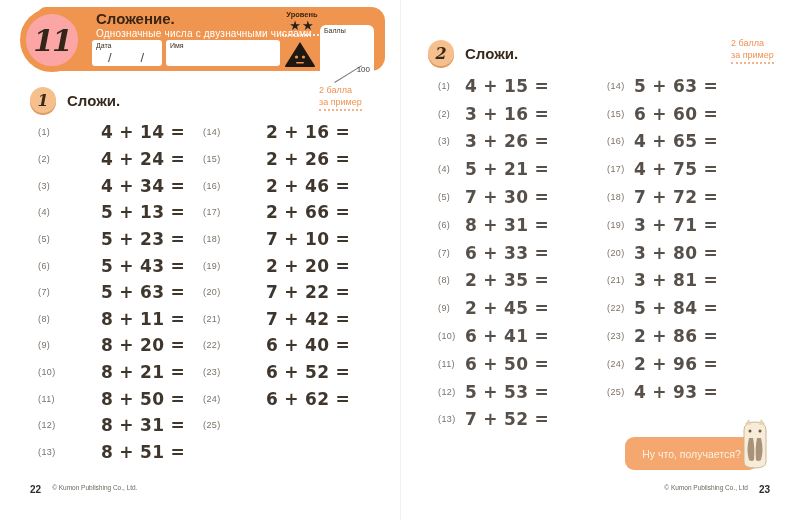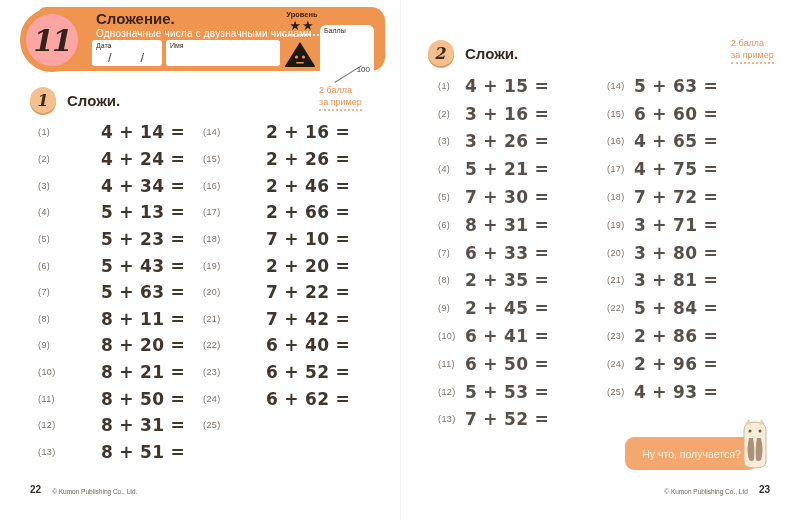--- a/index.html
+++ b/index.html
@@ -57,21 +57,21 @@
 
   
   .encourage{
     position:absolute;left:625px;top:437px;width:133px;height:33px;background:#f4a76e;border-radius:9px;
     display:flex;align-items:center;justify-content:center;
   }
   .encourage span{font-size:10.5px;color:#fdf2df;}
   .owl{position:absolute;left:735px;top:418px;width:40px;height:54px;}
 
   
-  .footer{position:absolute;top:484px;display:flex;align-items:flex-end;gap:11px;}
+  .footer{position:absolute;top:484px;display:flex;align-items:flex-start;gap:11px;}
   .footer .pg{font-size:10px;font-weight:bold;color:#2f2b28;}
   .footer .cp{font-size:6.5px;color:#6e675f;}
   .footer-left{left:30px;}
   .footer-right{right:30px;}
 </style>
 </head>
 <body>
 
 <div class="divider"></div>
 

